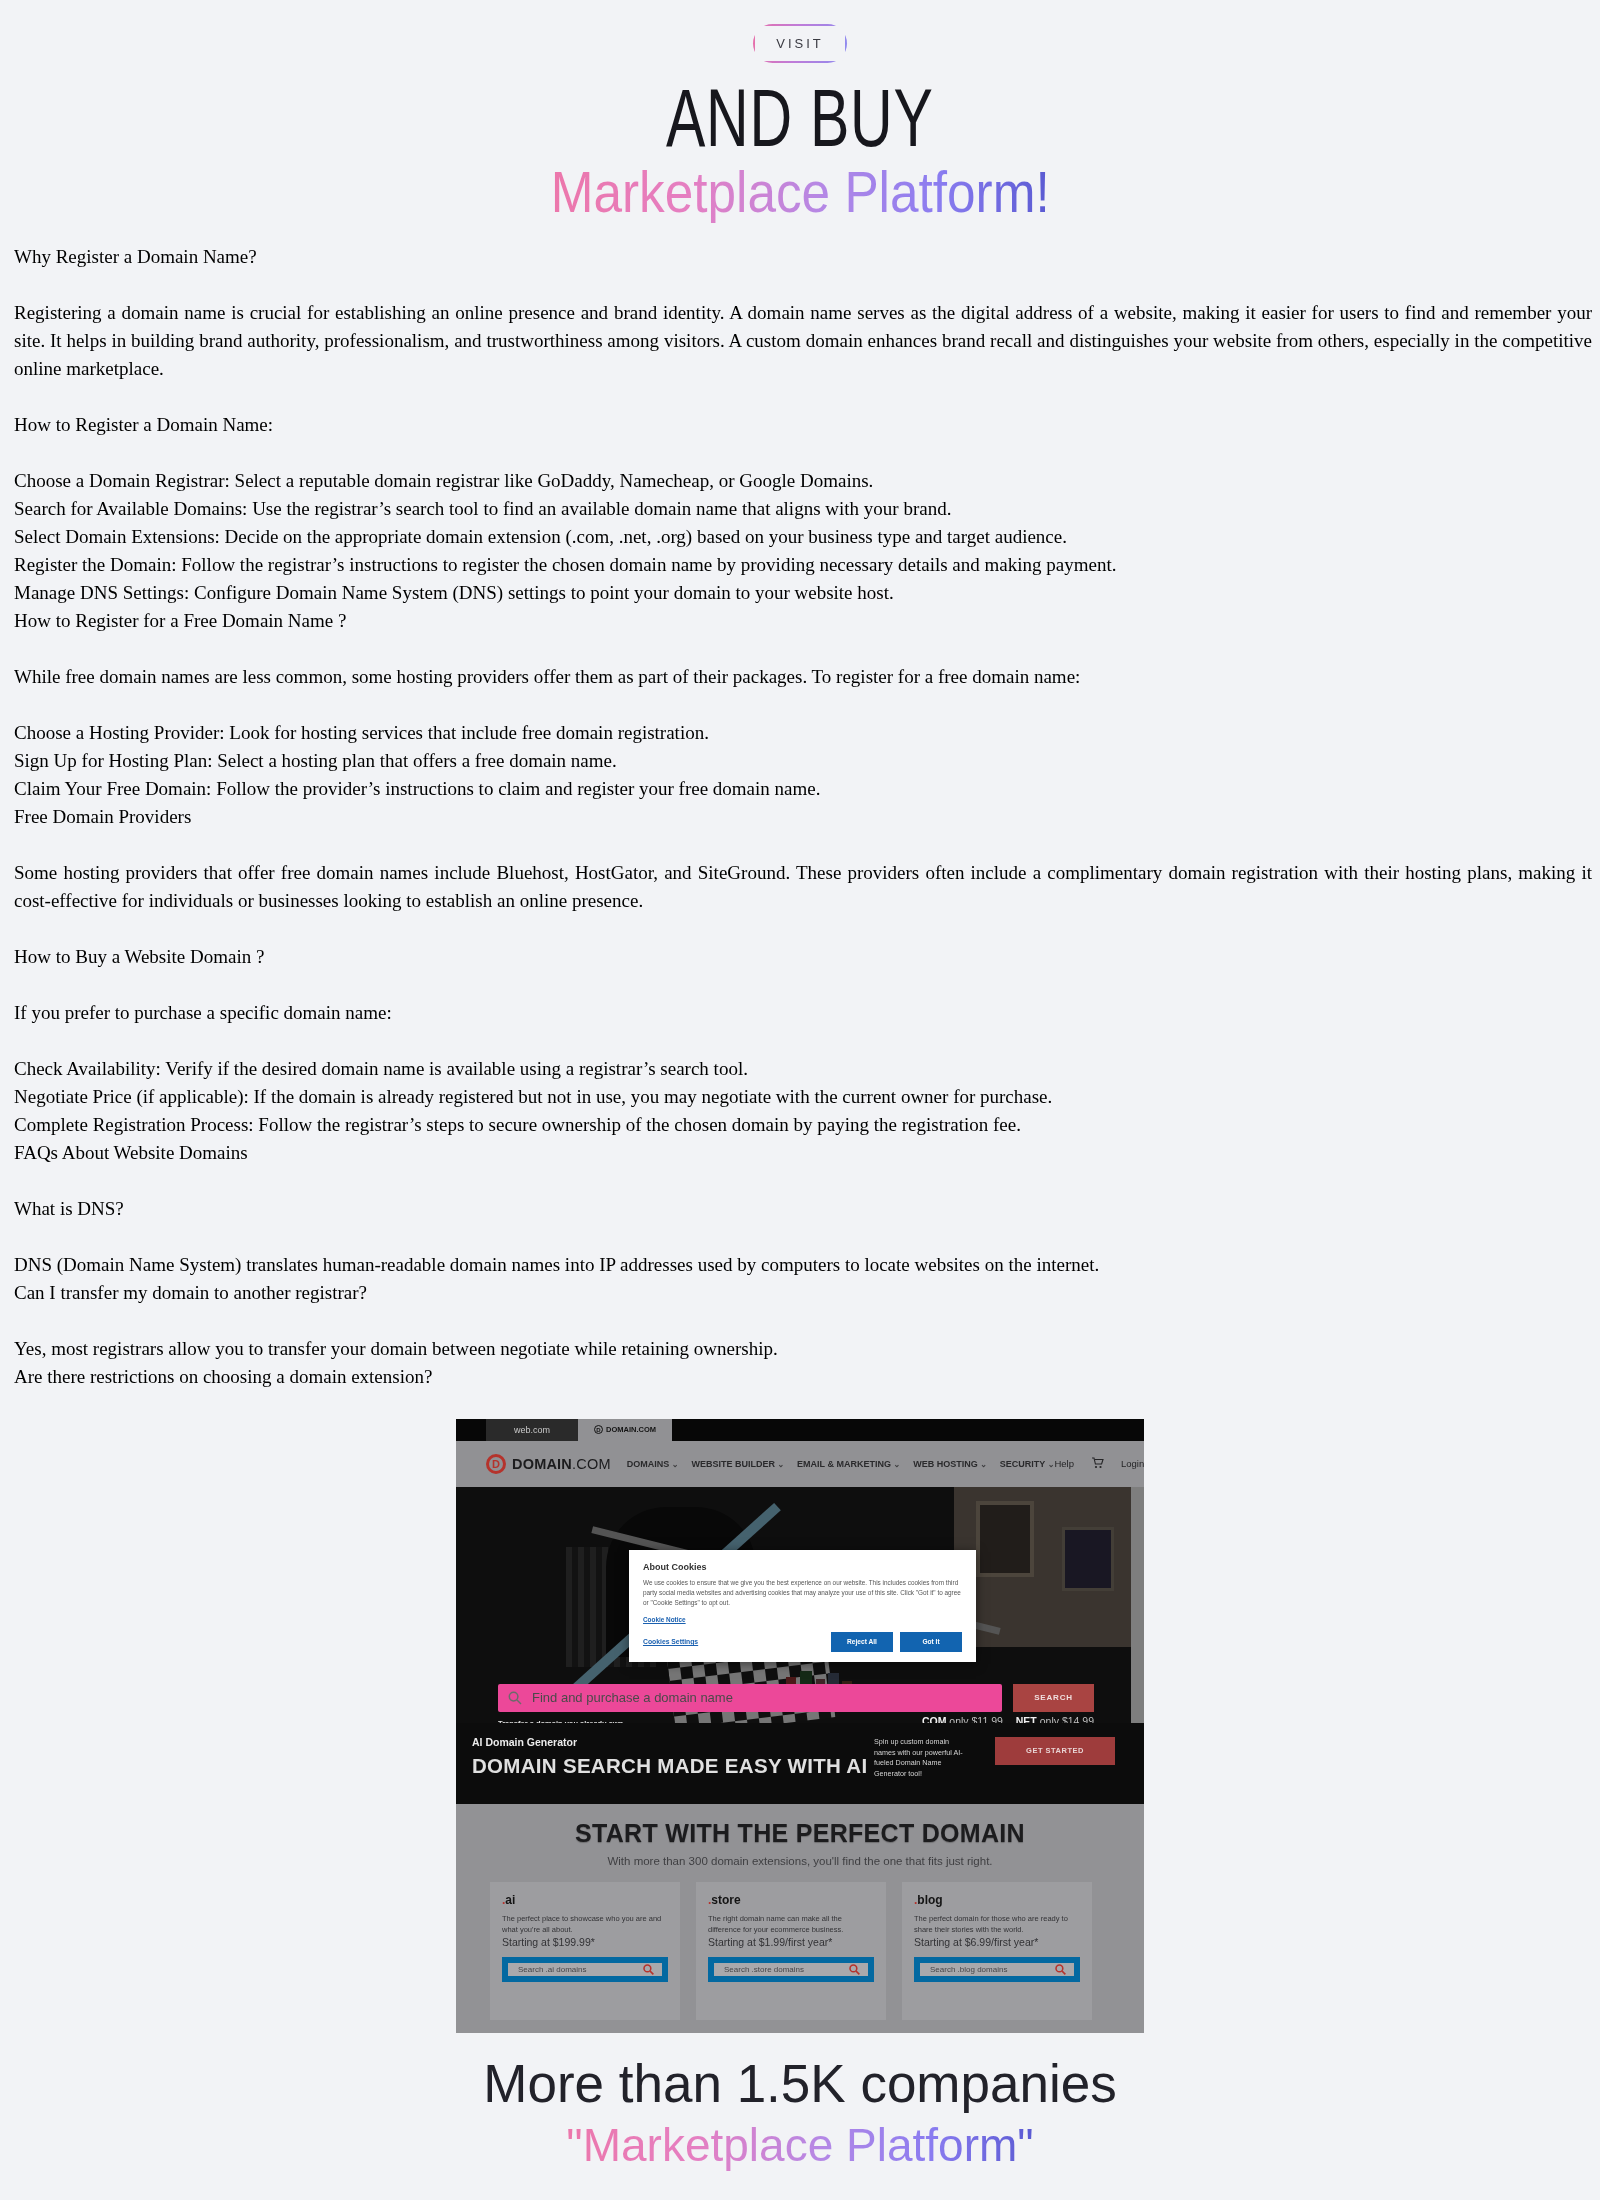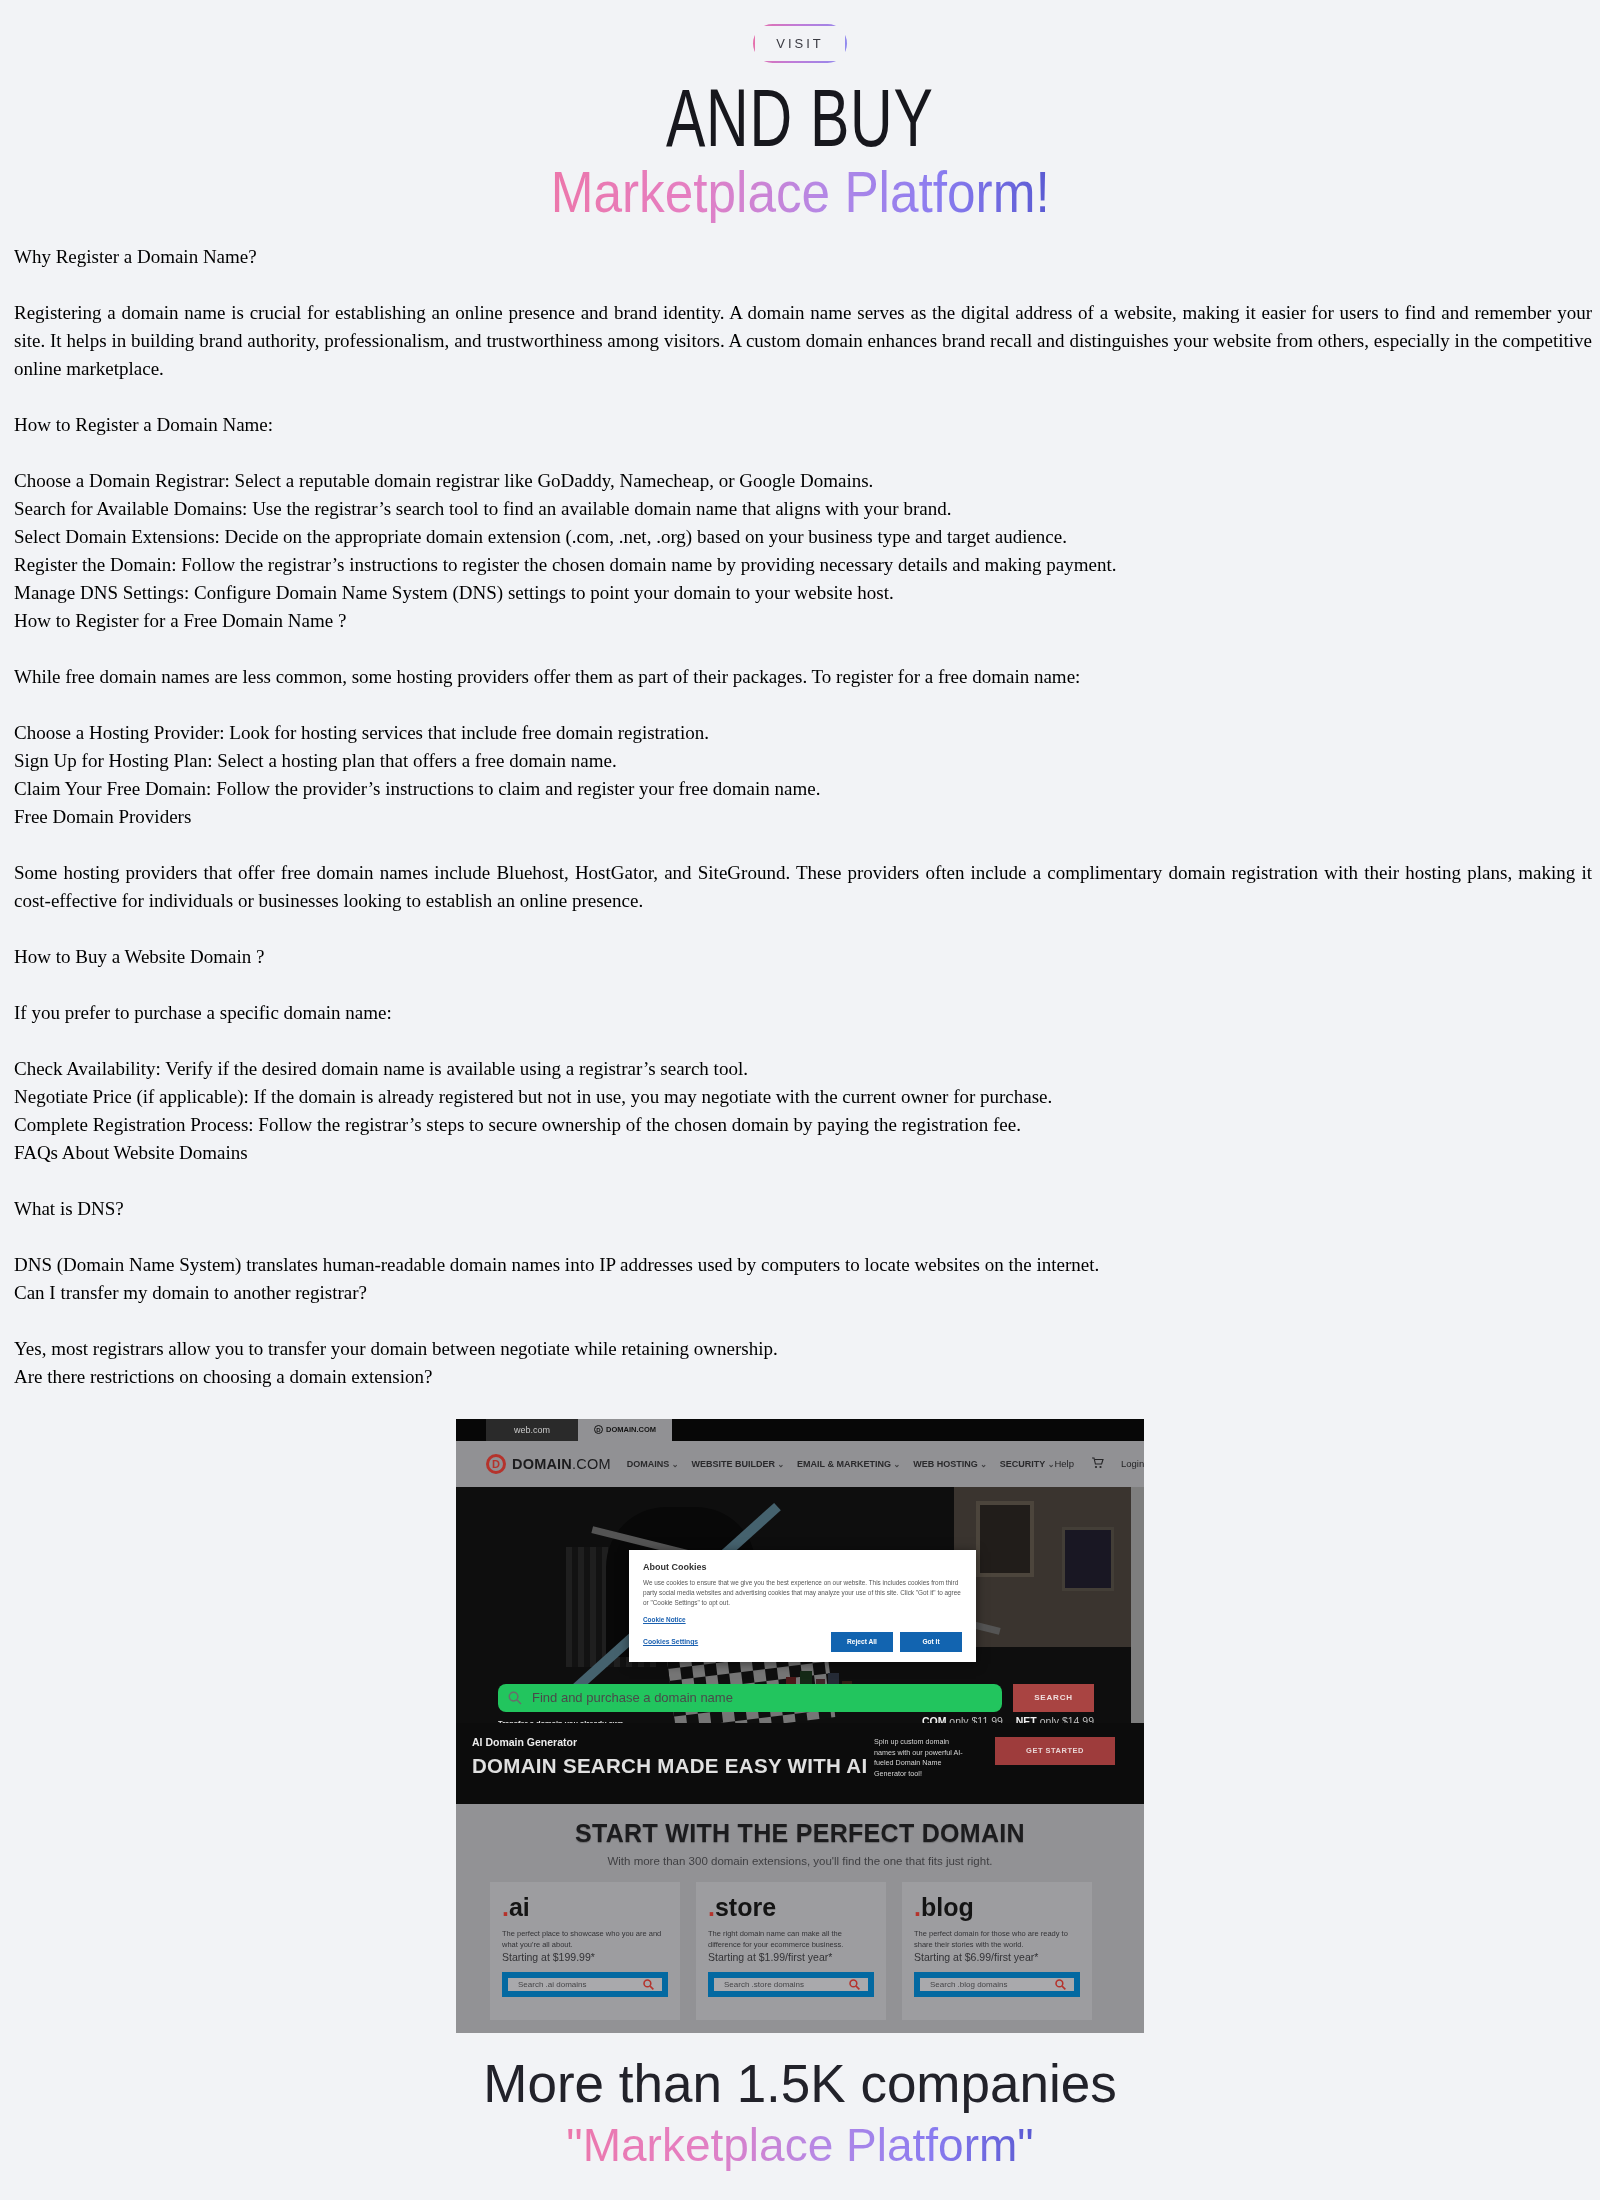--- a/index.html
+++ b/index.html
@@ -75,22 +75,22 @@
     box-shadow:0 2px 10px rgba(0,0,0,.5); padding:12px 14px; }
   .cookie-title { font-size:9px; font-weight:700; color:#333; margin-bottom:6px; }
   .cookie-body { font-size:6.4px; line-height:1.55; color:#555; }
   .cookie-link { display:inline-block; margin-top:3px; font-size:6.4px; color:#1a60b0; text-decoration:underline; font-weight:700; }
   .cookie-row { position:absolute; left:14px; right:14px; bottom:10px; display:flex; align-items:center; }
   .cookie-settings { font-size:6.8px; color:#1a60b0; text-decoration:underline; font-weight:700; }
   .cookie-btn { width:62px; height:20px; background:#1264b0; color:#fff; font-size:6.6px; font-weight:700;
     display:flex; align-items:center; justify-content:center; margin-left:7px; cursor:pointer; }
   .cookie-btn.first { margin-left:auto; }
 
-  .hero-search { position:absolute; z-index:2; left:42px; top:197px; width:504px; height:28px; background:#22c55e;
-    border-radius:8px; display:flex; align-items:center; padding:0 10px; }
+  .hero-search { position:absolute; z-index:2; left:42px; top:197px; width:504px; height:28px; background:#ec4899;
+    border-radius:2px; display:flex; align-items:center; padding:0 10px; }
   .hero-search input { flex:1; border:none; outline:none; background:transparent; font-size:13px; color:#3c3c3c;
     font-family:"Liberation Sans",sans-serif; }
   .hero-search input::placeholder { color:#4a4a4a; }
   .search-btn { position:absolute; z-index:2; left:557px; top:197px; width:81px; height:28px; background:#a94442;
     color:#f0dede; font-size:8px; font-weight:700; letter-spacing:.8px; display:flex; align-items:center; justify-content:center; cursor:pointer; }
   .transfer-link { position:absolute; z-index:2; left:42px; top:232px; font-size:7.5px; font-weight:700;
     color:#e3e3e3; text-decoration:underline; }
   .hero-pricing { position:absolute; z-index:2; right:50px; top:228px; font-size:10.5px; color:#bfbfbf; white-space:nowrap; }
   .hero-pricing b { color:#f2f2f2; font-weight:800; }
   .hero-pricing .gap { display:inline-block; width:10px; }
@@ -101,21 +101,21 @@
   .ai-blurb { position:absolute; left:418px; top:14px; width:92px; font-size:7.2px; line-height:1.5; color:#d4d4d4; }
   .ai-cta { position:absolute; left:539px; top:14px; width:120px; height:28px; background:#9e3c3c; color:#e9d4d4;
     font-size:7.5px; font-weight:700; letter-spacing:.5px; display:flex; align-items:center; justify-content:center; cursor:pointer; }
 
   .domainsec { position:relative; height:229px; background:#929295; text-align:center; }
   .ds-heading { padding-top:15px; font-size:25px; font-weight:800; color:#1c1c1e; letter-spacing:.3px;
     text-shadow:0 1px 1px rgba(0,0,0,.25); }
   .ds-sub { margin-top:7px; font-size:11.5px; color:#3f3f42; }
   .cards { position:absolute; left:34px; top:78px; display:flex; gap:16px; }
   .card { width:190px; height:138px; background:#9d9da0; text-align:left; padding:11px 12px; }
-  .card-tld { font-size:25px; font-weight:800; color:#141414; }
+  .card-tld { font-size:12px; font-weight:800; color:#141414; }
   .card-tld .dot { color:#b5332c; }
   .card-desc { margin-top:6px; font-size:7.5px; line-height:1.5; color:#333336; min-height:23px; }
   .card-price { font-size:10.5px; color:#323235; }
   .card-search { margin-top:9px; height:25px; background:#a9a9ac; border:6px solid #0369a1;
     display:flex; align-items:center; padding:0 8px; }
   .card-search input { flex:1; border:none; outline:none; background:transparent; font-size:8px; color:#454548;
     font-family:"Liberation Sans",sans-serif; }
   .card-search input::placeholder { color:#454548; }
 
   

